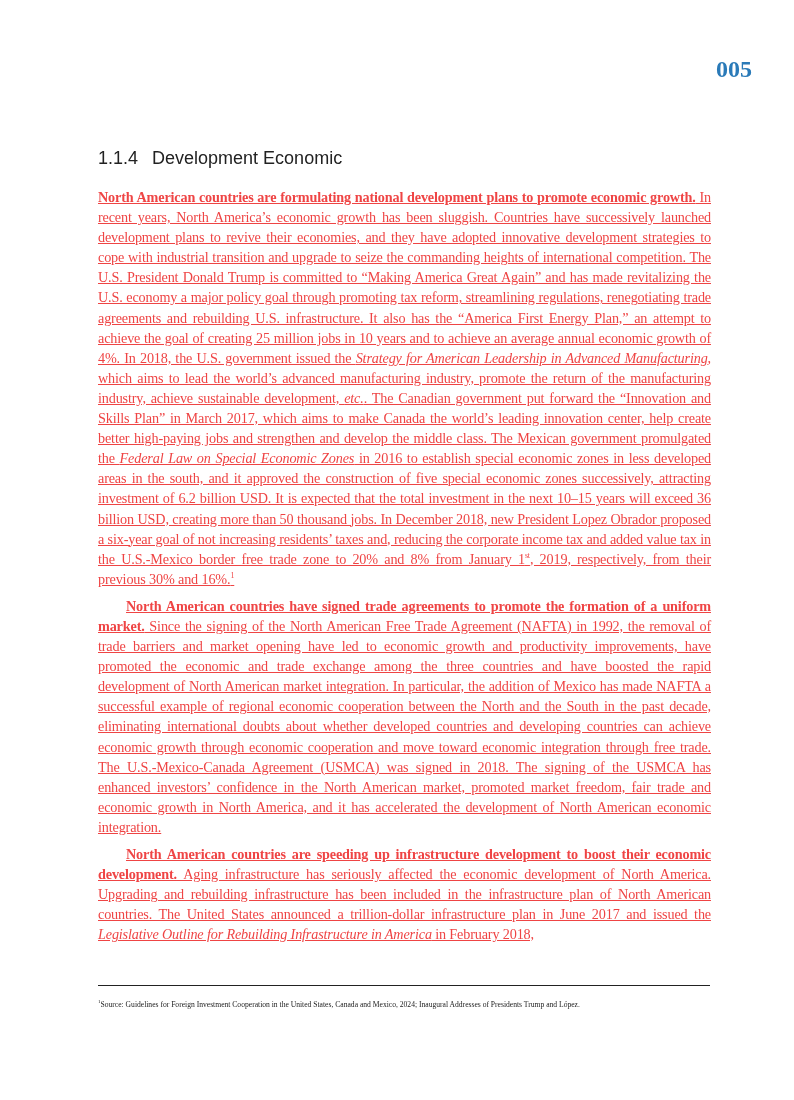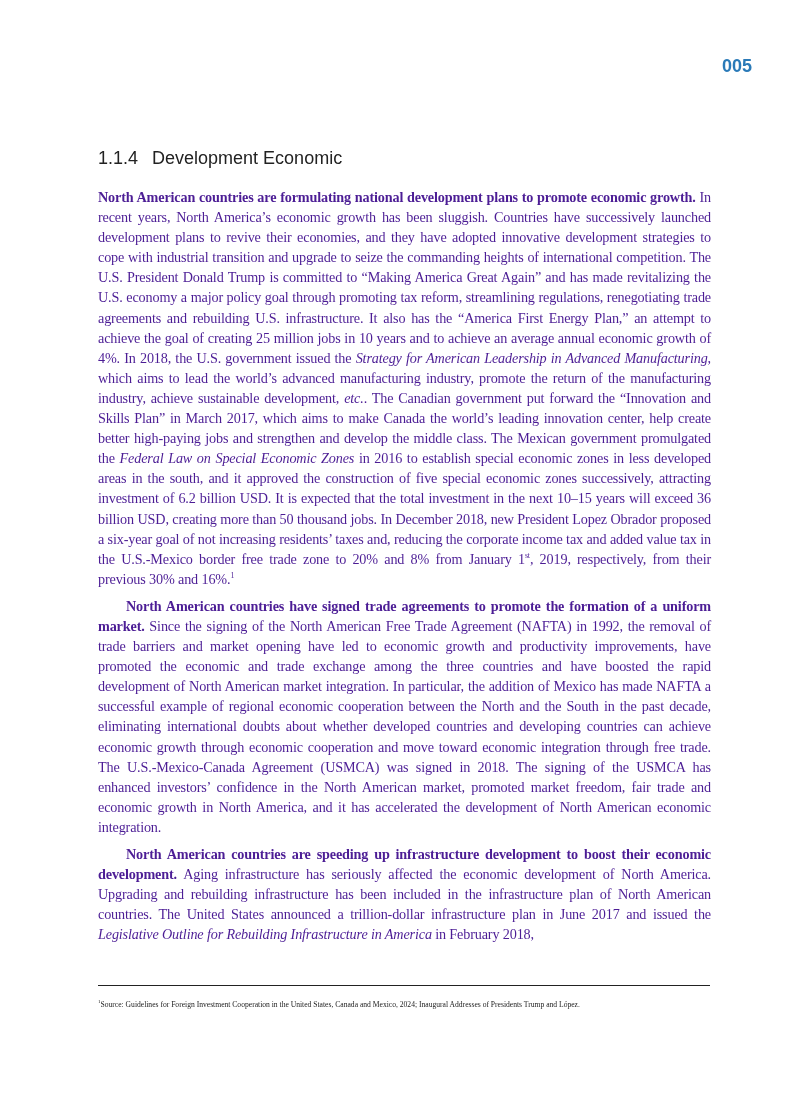--- a/index.html
+++ b/index.html
@@ -1,32 +1,32 @@
 <!DOCTYPE html>
 <html><head>
 <meta charset="utf-8">
 <style>
   html, body { margin: 0; padding: 0; background: #ffffff; }
   body { width: 794px; height: 1100px; position: relative; overflow: hidden; }
   .page-number {
     position: absolute; right: 42px; top: 56px;
-    font-family: Liberation Sans, sans-serif;
-    font-size: 18px; font-weight: bold; color: #2a7ab8;
+    font-family: Liberation Serif, serif;
+    font-size: 24px; font-weight: bold; color: #2a7ab8;
   }
   .section-heading {
     position: absolute; left: 98px; top: 148px;
     font-family: "Liberation Sans", sans-serif;
     font-size: 18px; color: #222;
   }
   .section-heading .num { margin-right: 14px; text-align: right; }
   .body {
     position: absolute; left: 98px; top: 187px; width: 613px;
     font-family: "Liberation Serif", serif;
-    font-size: 14.2px; line-height: 20.1px; color: #4c1d95;
-    text-align: justify; letter-spacing: -0.15px;
+    font-size: 14.2px; line-height: 20.1px; color: #ef4444;
+    text-align: justify; letter-spacing: -0.15px; text-decoration: underline;
   }
   .body p { margin: 0 0 7px 0; }
   .body p.indent { text-indent: 28px; }
   .body b { font-weight: bold; }
   .body sup { font-size: 8px; line-height: 0; vertical-align: super; }
   .footnote-rule {
     position: absolute; left: 98px; top: 985px; width: 612px;
     border-top: 1px solid #222;
   }
   .footnote {

